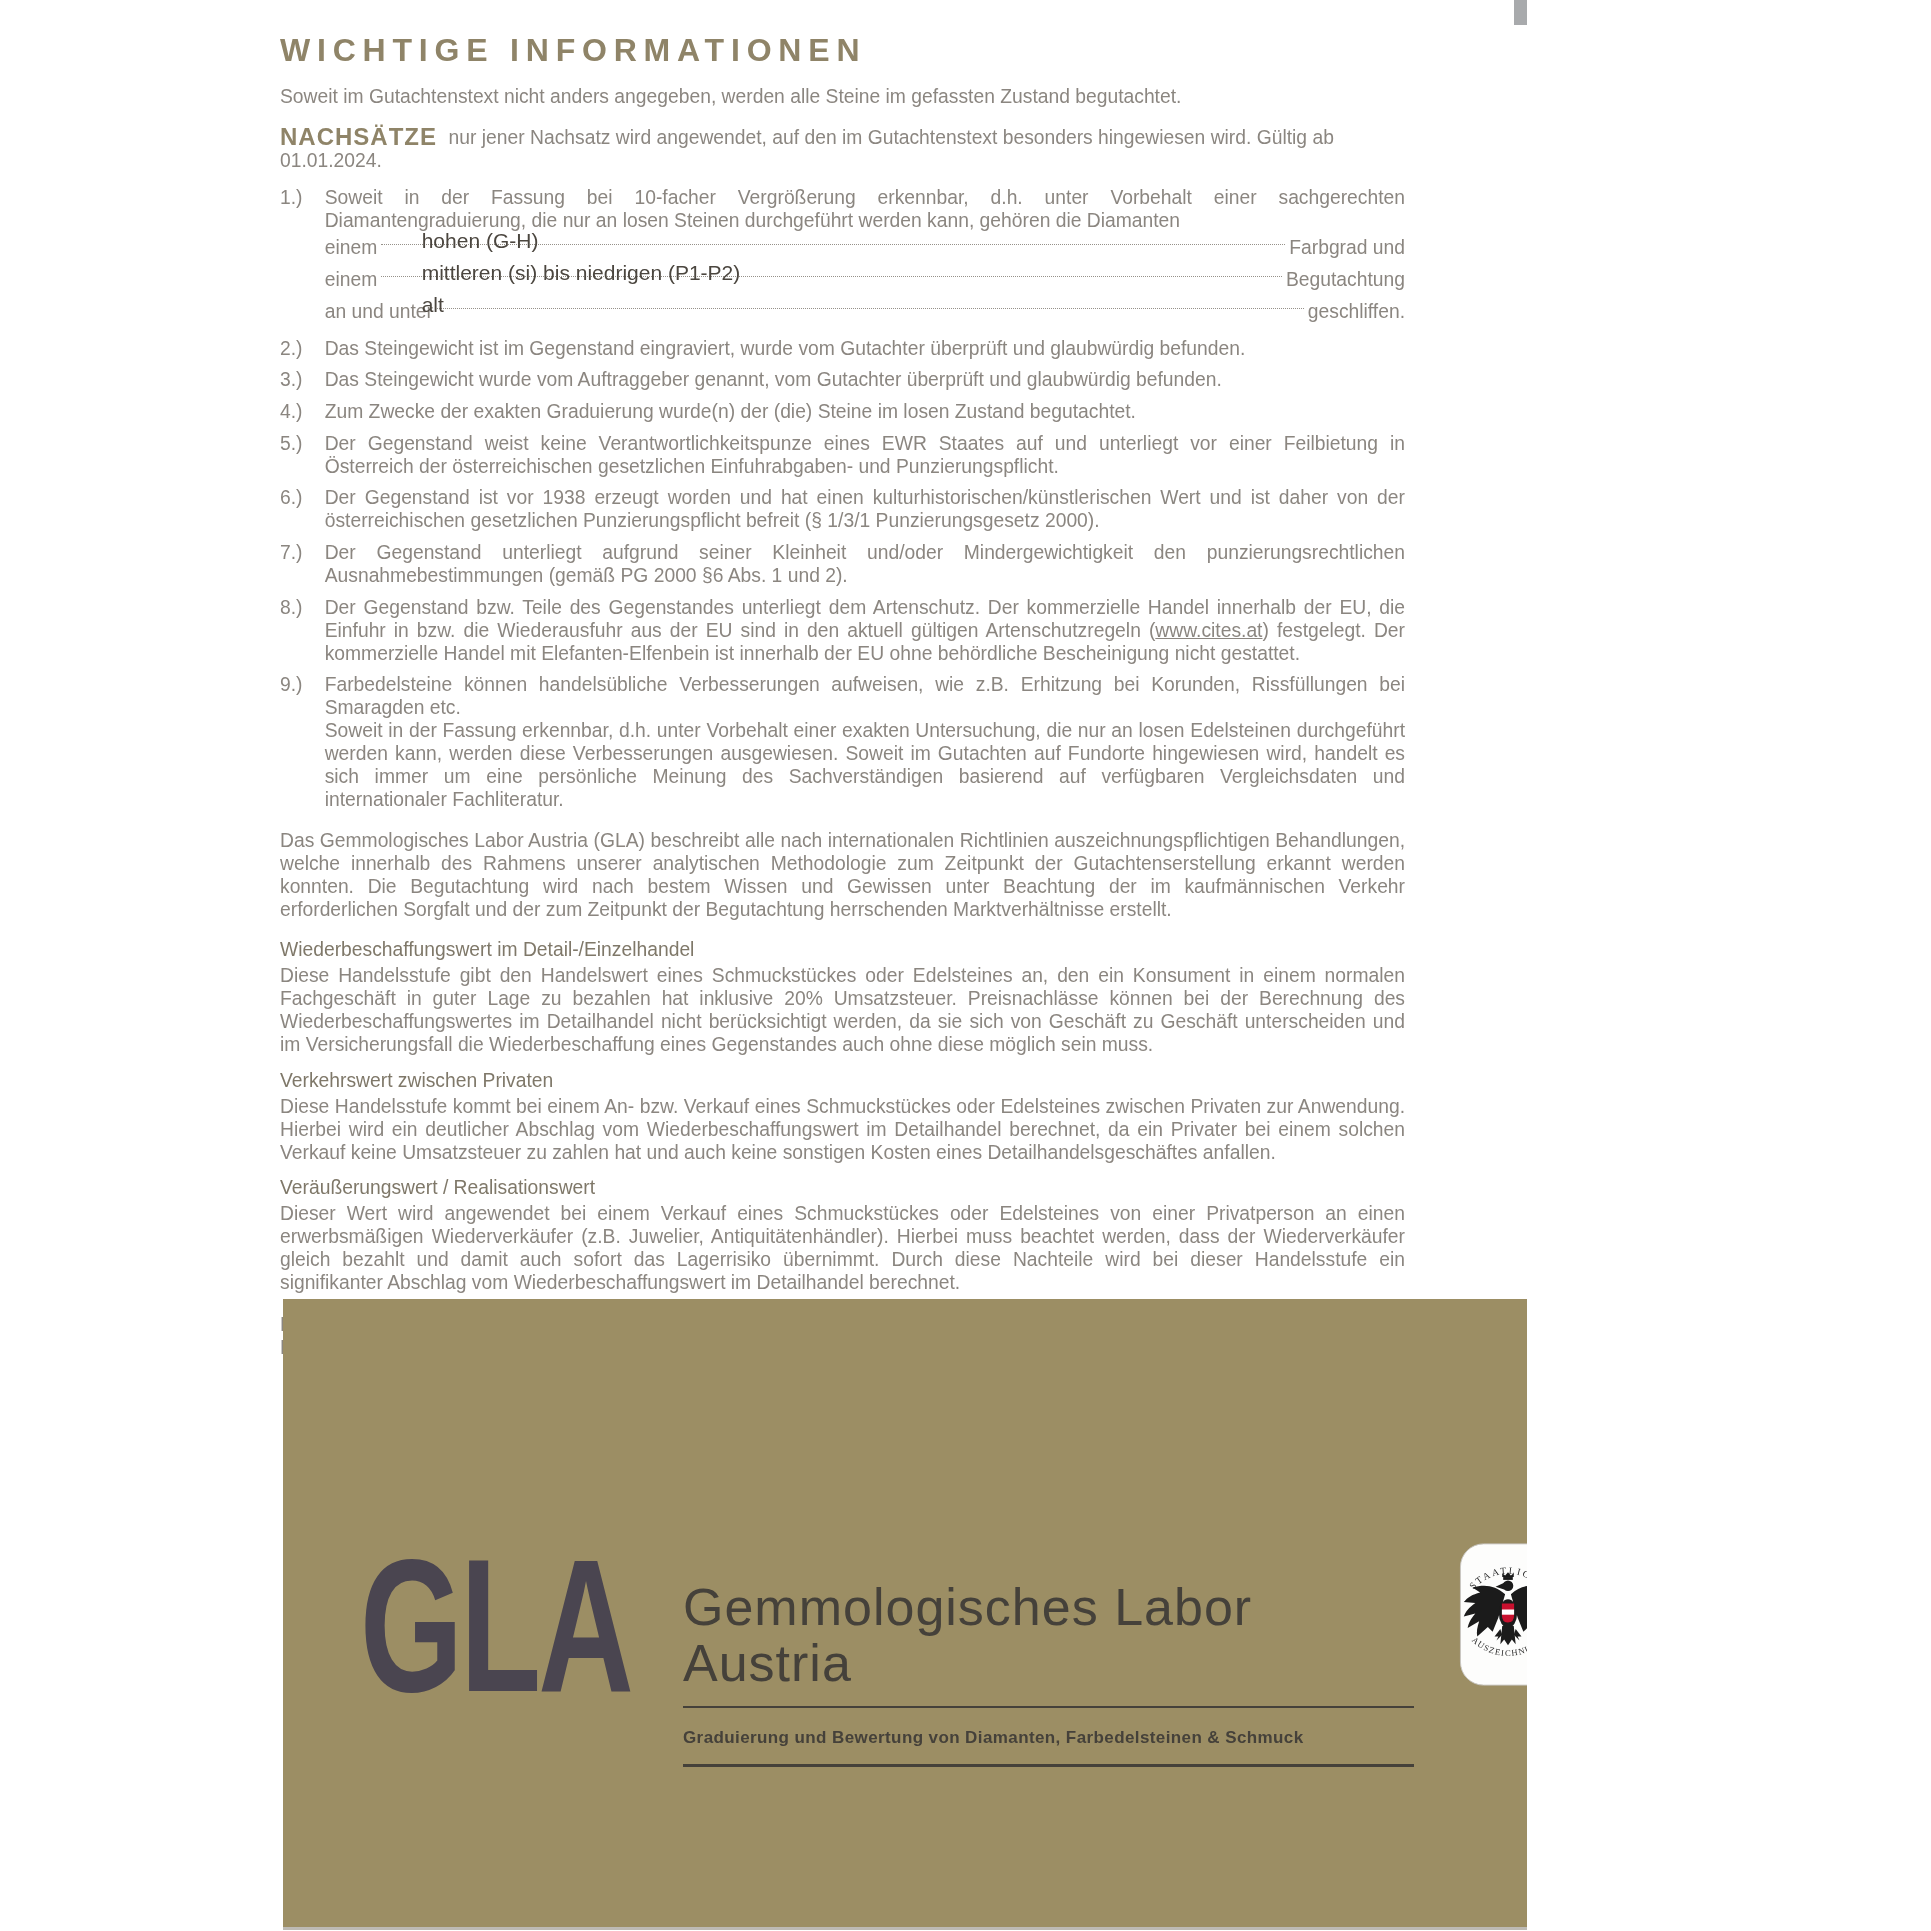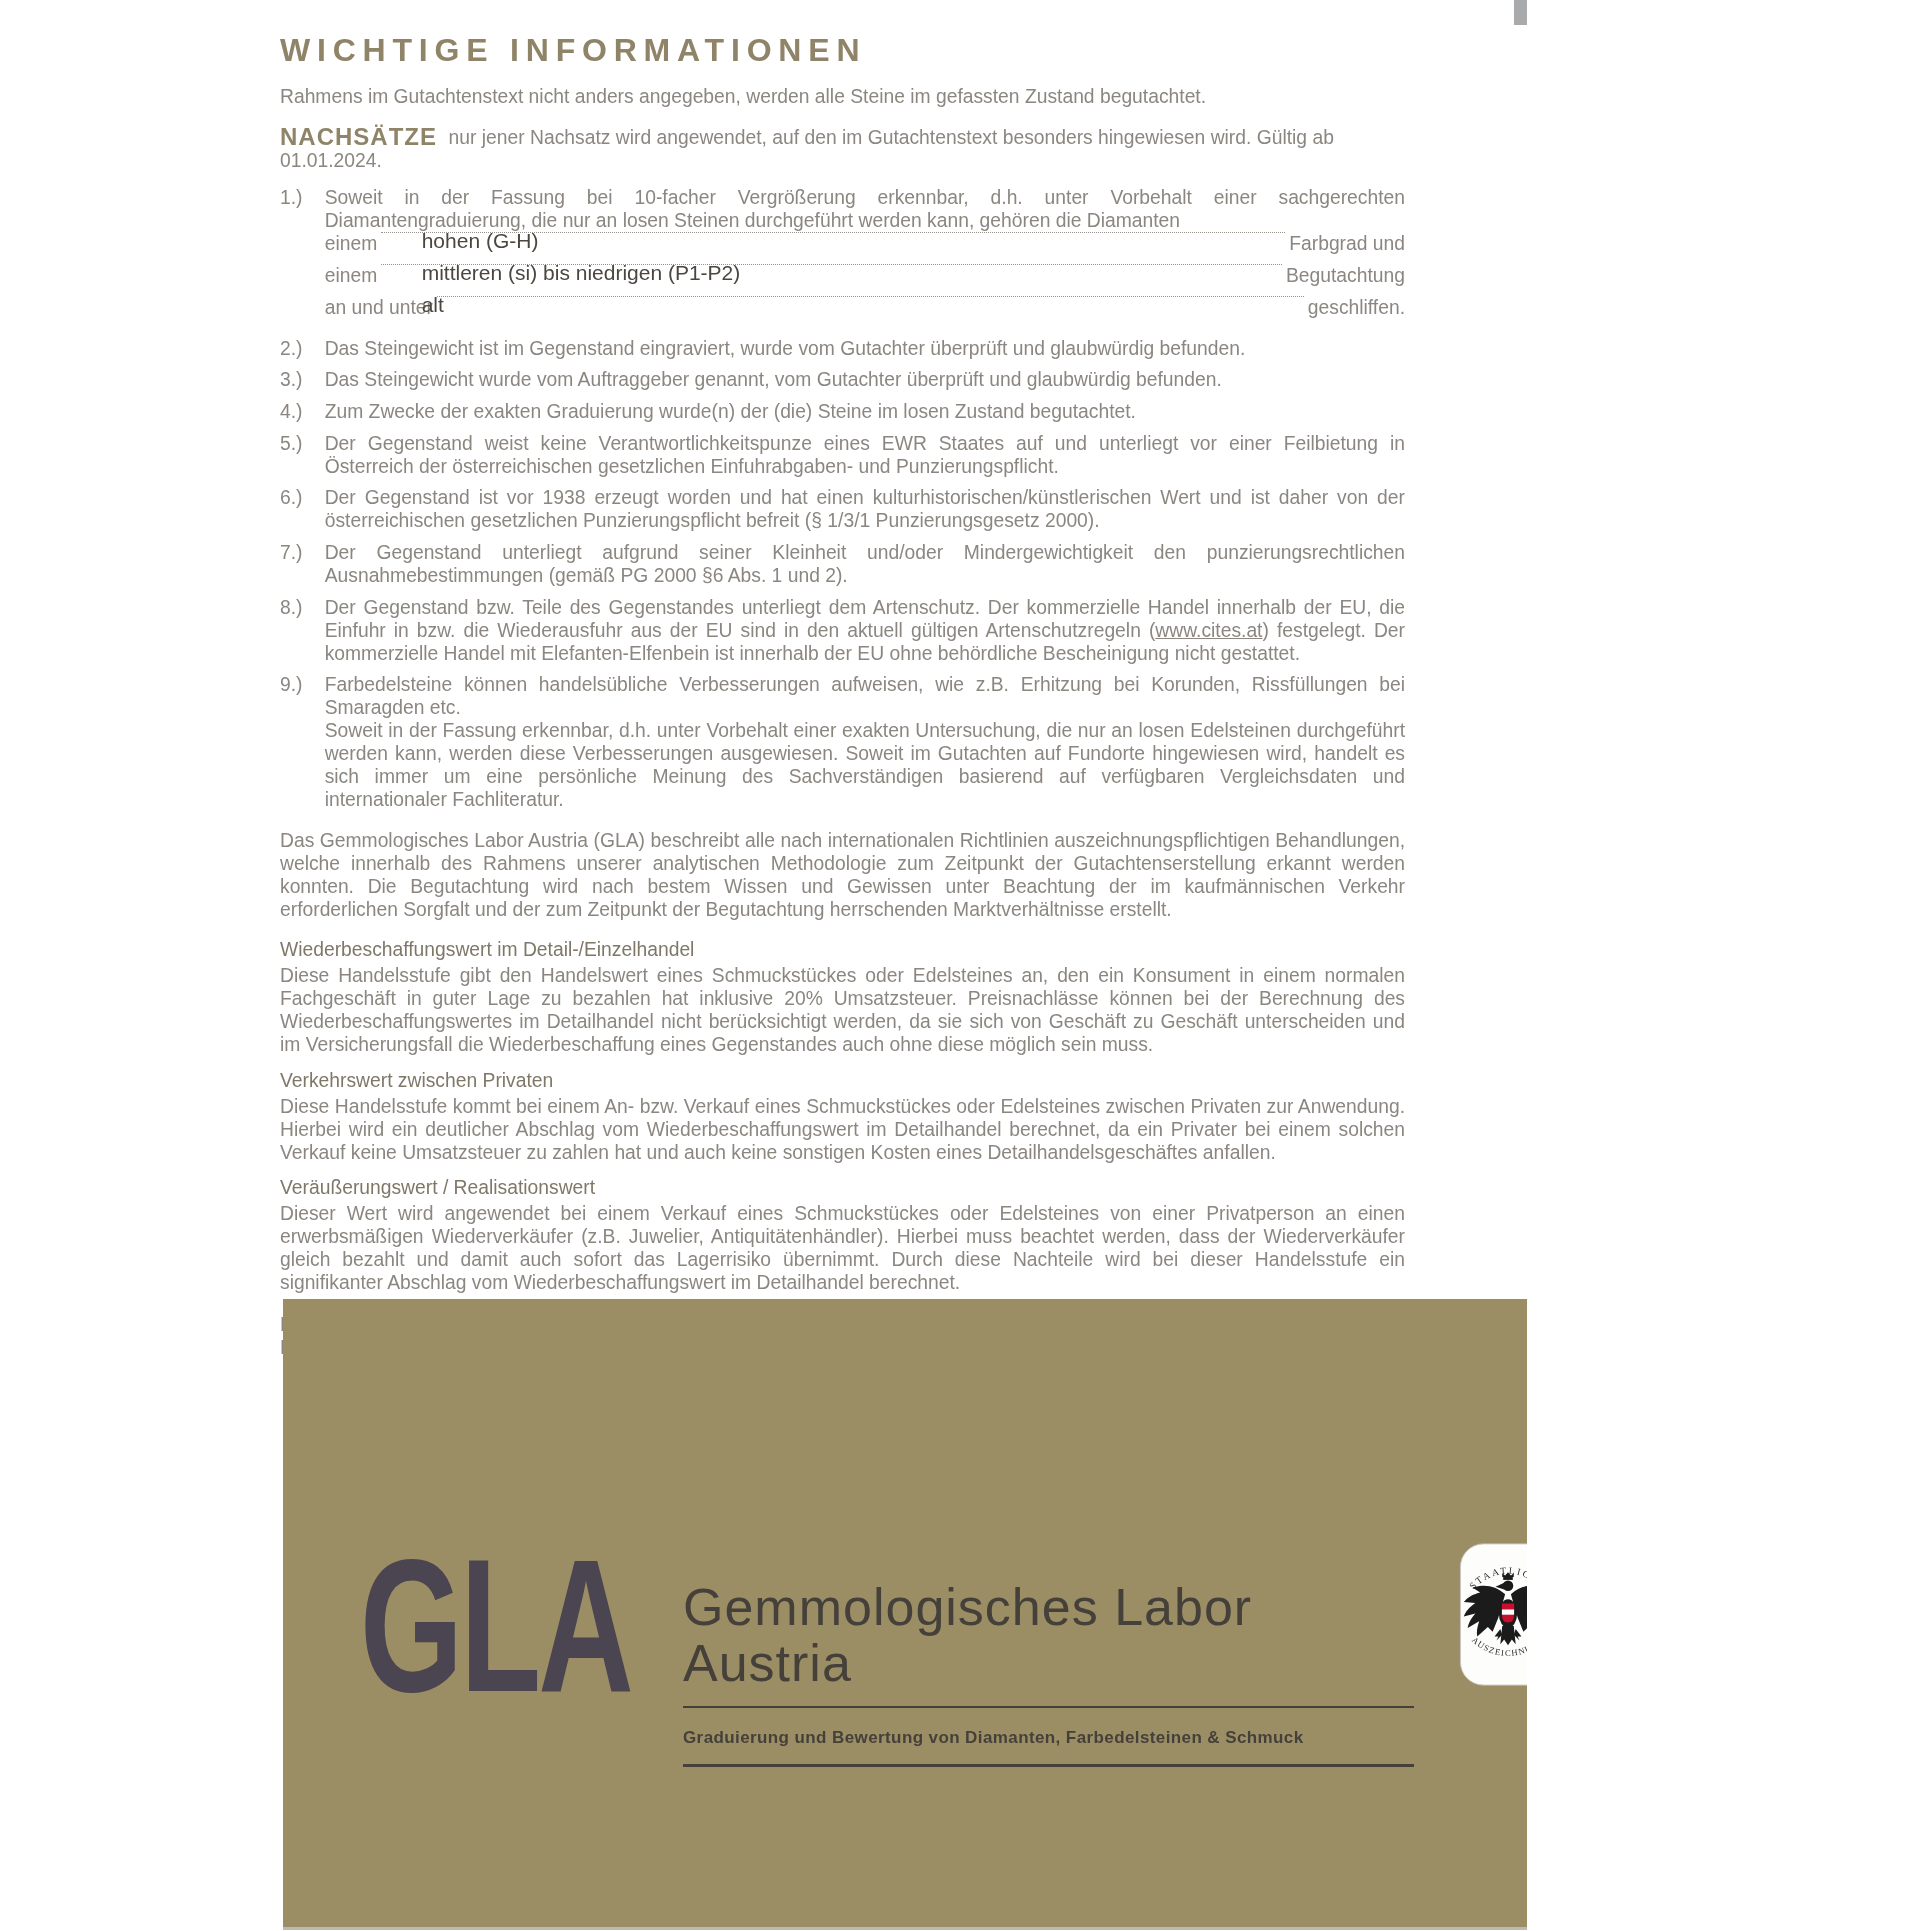--- a/index.html
+++ b/index.html
@@ -16,21 +16,21 @@
   .nx-head{margin-bottom:13.5px;}
   .nx-heading{font-size:24px;font-weight:bold;color:#8f8468;letter-spacing:1px;margin-right:11.6px;vertical-align:-1px;}
   .nx-note{color:#8b8680;}
 
   .items{margin-bottom:3.9px;}
   .item{display:flex;gap:9.7px;margin-bottom:8.7px;}
   .num{width:35px;flex:none;}
   .ibody{flex:1;text-align:justify;}
   .ibody > div + div:not(.fill-row){margin-top:0;}
 
-  .fill-row{position:relative;display:flex;align-items:flex-start;height:32px;}
+  .fill-row{position:relative;display:flex;align-items:center;height:32px;}
   .fp,.fs{white-space:nowrap;}
   .leader{flex:1;border-bottom:1.9px dotted #96918a;margin:0 3.9px 5.8px 3.9px;}
   .fv{position:absolute;left:97px;bottom:12.6px;color:#4b463f;font-size:21px;line-height:21px;white-space:nowrap;}
 
   .cites-link{text-decoration:underline;}
 
   .para{text-align:justify;margin:0;}
   .gla-para{margin-top:17.4px;margin-bottom:17.4px;}
   .section{margin-bottom:12.6px;}
   .sec-heading{font-weight:normal;color:#7f7869;margin:0 0 2.9px 0;}
@@ -54,21 +54,21 @@
 
 <div class="canvas">
 
   <div class="scan-artifact-tr"></div>
 
   <div class="content">
 
     <h1 class="page-title">WICHTIGE INFORMATIONEN</h1>
 
     <div class="intro">
-      <p>Rahmens im Gutachtenstext nicht anders angegeben, werden alle Steine im gefassten Zustand begutachtet.</p>
+      <p>Soweit im Gutachtenstext nicht anders angegeben, werden alle Steine im gefassten Zustand begutachtet.</p>
     </div>
 
     <div class="nx-head">
       <span class="nx-heading">NACHSÄTZE</span><span class="nx-note">nur jener Nachsatz wird angewendet, auf den im Gutachtenstext besonders hingewiesen wird. Gültig ab 01.01.2024.</span>
     </div>
 
     <div class="items">
         <div class="item">
           <span class="num">1.)</span>
           <div class="ibody">

